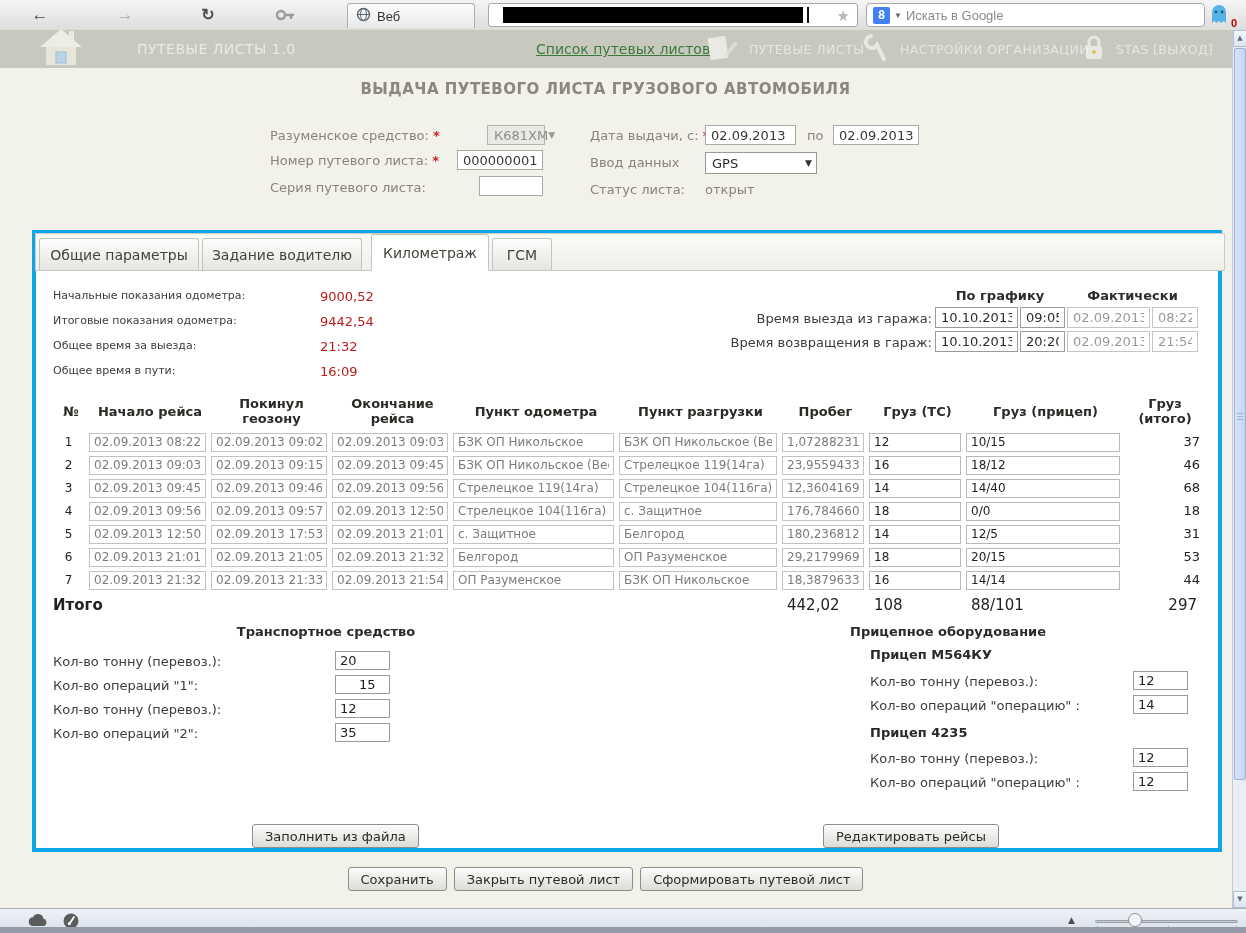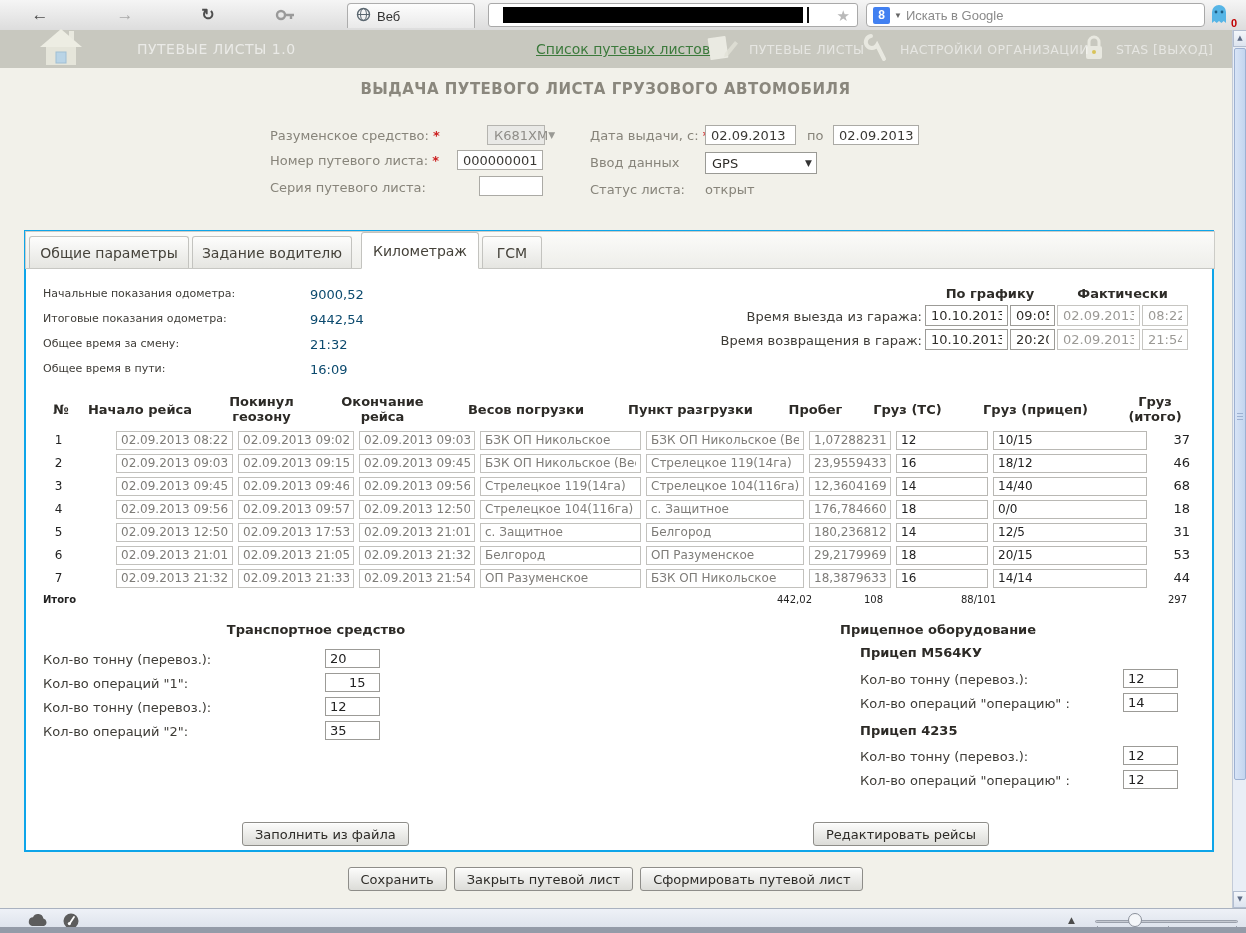--- a/index.html
+++ b/index.html
@@ -58,54 +58,54 @@
   .inp { position:absolute; height:20px; border:1px solid #abaaa5; background:#fff;
          font:13px "DejaVu Sans", sans-serif; color:#3a3834; padding:1px 5px; }
   .sel { position:absolute; height:20px; border:1px solid #9a9a95; background:#fff;
          display:flex; align-items:center; justify-content:space-between; padding:0 4px 0 6px;
          font-size:13px; color:#2e2c28; }
   .sel .car { font-size:9px; color:#333; }
   .sel.disabled { background:#e9e9e6; color:#8f8d88; border-color:#b5b4af; }
   .sel.disabled .car { color:#9a9a95; }
 
   
-  .panel { position:absolute; left:24px; top:162px; width:1190px; height:622px; background:#fff;
-           border:2px solid #0ea5e9; }
+  .panel { position:absolute; left:32px; top:162px; width:1190px; height:622px; background:#fff;
+           border:4px solid #0ea5e9; }
   .tabs-row { position:absolute; left:-1px; top:-1px; width:1190px; height:38px;
               background:linear-gradient(#fbfbf9,#eeeeea); border:1px solid #ccccc7;
               border-bottom:1px solid #c7c7c3; }
   .tab { position:absolute; bottom:0; height:32px; border:1px solid #c3c3bf; border-bottom:none;
          border-radius:3px 3px 0 0; background:linear-gradient(#fdfdfc,#e5e5e1);
          font-size:14px; color:#45423a; display:flex; align-items:center; justify-content:center;
          cursor:pointer; }
   .tab.active { height:37px; background:#fff; font-weight:normal; z-index:3;
                 border-bottom:1px solid #fff; margin-bottom:-1px; }
   .t1 { left:3px;  width:160px; } .t2 { left:166px; width:160px; }
   .t3 { left:335px; width:118px; } .t4 { left:456px; width:60px; }
 
   .info-lbl { position:absolute; font-size:11px; color:#3e3c37; white-space:nowrap; }
-  .info-val { position:absolute; font-size:13px; color:#0c4a6e; }
+  .info-val { position:absolute; font-size:13px; color:#b91c1c; }
   .g-head { position:absolute; font-size:13px; font-weight:bold; color:#2e2c28; text-align:center; }
   .g-lbl { position:absolute; font-size:13px; color:#3e3c37; text-align:right; width:336px; }
   .g-inp { position:absolute; height:21px; border:1px solid #9c9b97; background:#fff;
            font:13px "DejaVu Sans", sans-serif; color:#2f2d29; padding:1px 5px; }
   .g-inp.off { border-color:#c6c5c1; color:#9b9995; }
 
   
   .trips { position:absolute; left:17px; top:160px; width:1152px; border-collapse:collapse;
            table-layout:fixed; }
   .trips th { font-size:13px; font-weight:bold; color:#2c2a26; text-align:center;
               vertical-align:middle; height:36px; line-height:1.15; padding:0 2px; }
   .trips tbody td { height:23px; padding:0 5px 0 0; }
   .tinp { width:100%; height:19px; border:1px solid #b9b8b4; background:#fff;
-          font:12px "DejaVu Sans", sans-serif; color:#222; padding:1px 4px;margin-left:37px; }
+          font:12px "DejaVu Sans", sans-serif; color:#222; padding:1px 4px; }
   .tinp.mut { color:#7e7c78; border-color:#c2c1bd; }
   .c-num { text-align:center; font-size:12px; color:#222; }
   .c-tot { text-align:right; font-size:13px; color:#222; padding-right:8px; }
-  .trips tfoot td { font-size:10px; color:#222; padding:5px 0 0 5px; }
+  .trips tfoot td { font-size:15px; color:#222; padding:5px 0 0 5px; }
   .tot-label { font-weight:bold; font-size:13px; padding-left:0 !important; color:#1e1c19; }
   .tot-r { text-align:right; padding-right:8px !important; }
 
   
   .sec-title { position:absolute; font-size:13px; font-weight:bold; color:#2c2a26; }
   .s-lbl { position:absolute; font-size:13px; color:#3e3c37; white-space:nowrap; }
   .s-inp { position:absolute; width:55px; height:19px; border:1px solid #9c9b97;
            font:13px "DejaVu Sans", sans-serif; color:#222; padding:1px 4px; background:#fff; }
   .btn { border:1px solid #8e8d89; border-radius:3px; background:linear-gradient(#fcfcfb,#dcdcd8);
          font:13px "DejaVu Sans", sans-serif; color:#2d2b27; padding:3px 12px; height:24px;
@@ -254,21 +254,21 @@
         <div class="tab t1">Общие параметры</div>
         <div class="tab t2">Задание водителю</div>
         <div class="tab t3 active">Километраж</div>
         <div class="tab t4">ГСМ</div>
       </div>
 
       <span class="info-lbl" style="left:17px; top:55px">Начальные показания одометра:</span>
       <span class="info-val" style="left:284px; top:55px">9000,52</span>
       <span class="info-lbl" style="left:17px; top:80px">Итоговые показания одометра:</span>
       <span class="info-val" style="left:284px; top:80px">9442,54</span>
-      <span class="info-lbl" style="left:17px; top:105px">Общее время за смену:</span>
+      <span class="info-lbl" style="left:17px; top:105px">Общее время за выезда:</span>
       <span class="info-val" style="left:284px; top:105px">21:32</span>
       <span class="info-lbl" style="left:17px; top:130px">Общее время в пути:</span>
       <span class="info-val" style="left:284px; top:130px">16:09</span>
 
       <div class="g-head" style="left:899px; top:54px; width:130px">По графику</div>
       <div class="g-head" style="left:1031px; top:54px; width:131px">Фактически</div>
       <div class="g-lbl" style="left:560px; top:77px">Время выезда из гаража:</div>
       <input class="g-inp" style="left: 899px; top: 73px; width: 83px;" value="10.10.2013">
       <input class="g-inp" style="left: 984px; top: 73px; width: 45px;" value="09:05">
       <input class="g-inp off" style="left: 1031px; top: 73px; width: 83px;" value="02.09.2013">
@@ -291,21 +291,21 @@
             <col style="width:97px">
           <col style="width:159px">
             <col style="width:80px">
         </colgroup>
         <thead>
           <tr>
             <th>№</th>
             <th>Начало рейса</th>
             <th>Покинул геозону</th>
             <th>Окончание рейса</th>
-            <th>Весов погрузки</th>
+            <th>Пункт одометра</th>
             <th>Пункт разгрузки</th>
             <th>Пробег</th>
             <th>Груз (ТС)</th>
             <th>Груз (прицеп)</th>
             <th>Груз (итого)</th>
           </tr>
         </thead>
         <tbody>
             <tr>
               <td class="c-num">1</td>

